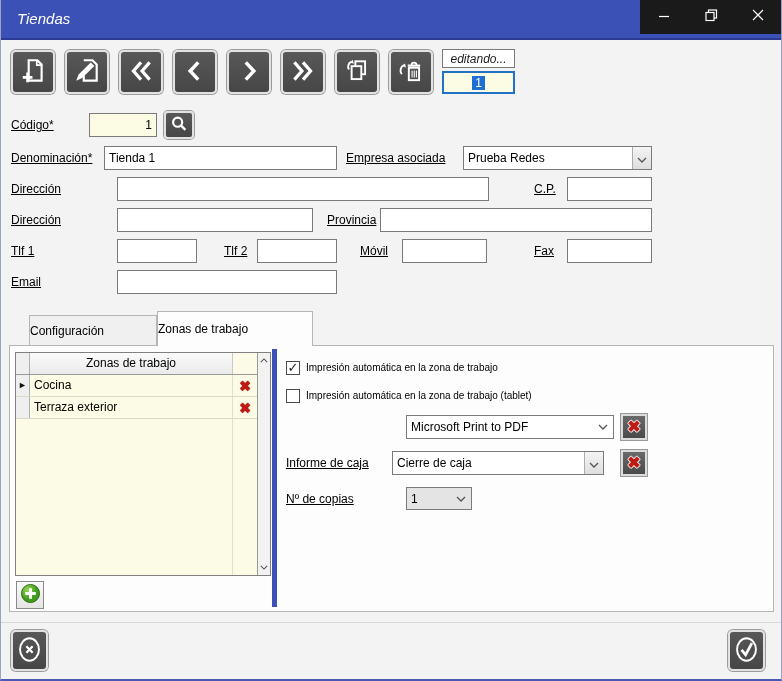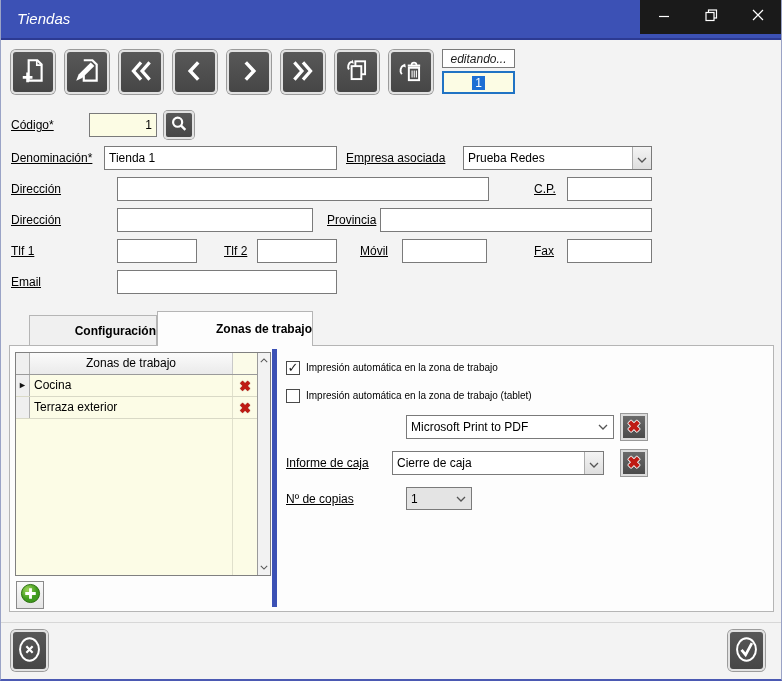--- a/index.html
+++ b/index.html
@@ -28,21 +28,21 @@
   .finput{position:absolute;height:24px;border:1px solid #7a7a7a;background:#fff;font-family:"Liberation Sans",sans-serif;
           font-size:12px;padding:0 4px;box-sizing:border-box;outline:none;}
   .yellow{background:#fcfce4;}
   .combo{position:absolute;height:24px;border:1px solid #7a7a7a;background:#fff;box-sizing:border-box;display:flex;align-items:center;}
   .combo .ctext{flex:1;font-size:12px;padding-left:4px;white-space:nowrap;overflow:hidden;}
   .combo .cbtn{width:18px;height:100%;background:linear-gradient(#f4f4f4,#dedede);border-left:1px solid #acacac;
                display:flex;align-items:center;justify-content:center;}
   .combo .cflat{width:20px;height:100%;display:flex;align-items:center;justify-content:center;}
   .combo.gray{background:#e4e4e4;}
   
-  .tab{position:absolute;box-sizing:border-box;font-size:12px;text-align:right;border:1px solid #b5b5b5;border-bottom:none;font-weight:bold;}
+  .tab{position:absolute;box-sizing:border-box;font-size:12px;text-align:left;border:1px solid #b5b5b5;border-bottom:none;}
   .tab.inactive{left:28px;top:315px;width:128px;height:30px;background:#f0f0f0;line-height:30px;}
   .tab.active{left:156px;top:311px;width:156px;height:35px;background:#fdfdfd;line-height:34px;z-index:3;}
   .tabpanel{position:absolute;left:8px;top:345px;width:765px;height:267px;background:#fdfdfd;border:1px solid #b5b5b5;box-sizing:border-box;z-index:2;}
   
   .grid{position:absolute;left:5px;top:6px;width:256px;height:224px;border:1px solid #808080;background:#fcfce6;box-sizing:border-box;display:flex;flex-direction:column;}
   .grid-inner{flex:1;display:flex;}
   .grid-main{flex:1;display:flex;flex-direction:column;}
   .ghead{height:21px;display:flex;border-bottom:1px solid #9a9a9a;}
   .gsel{width:13px;background:#efefef;border-right:1px solid #b0b0b0;display:flex;align-items:center;justify-content:center;}
   .ghead .gname{flex:1;background:linear-gradient(#fbfbfb,#eaeaea);font-size:12px;text-align:center;line-height:20px;border-right:1px solid #c9c9c9;}

